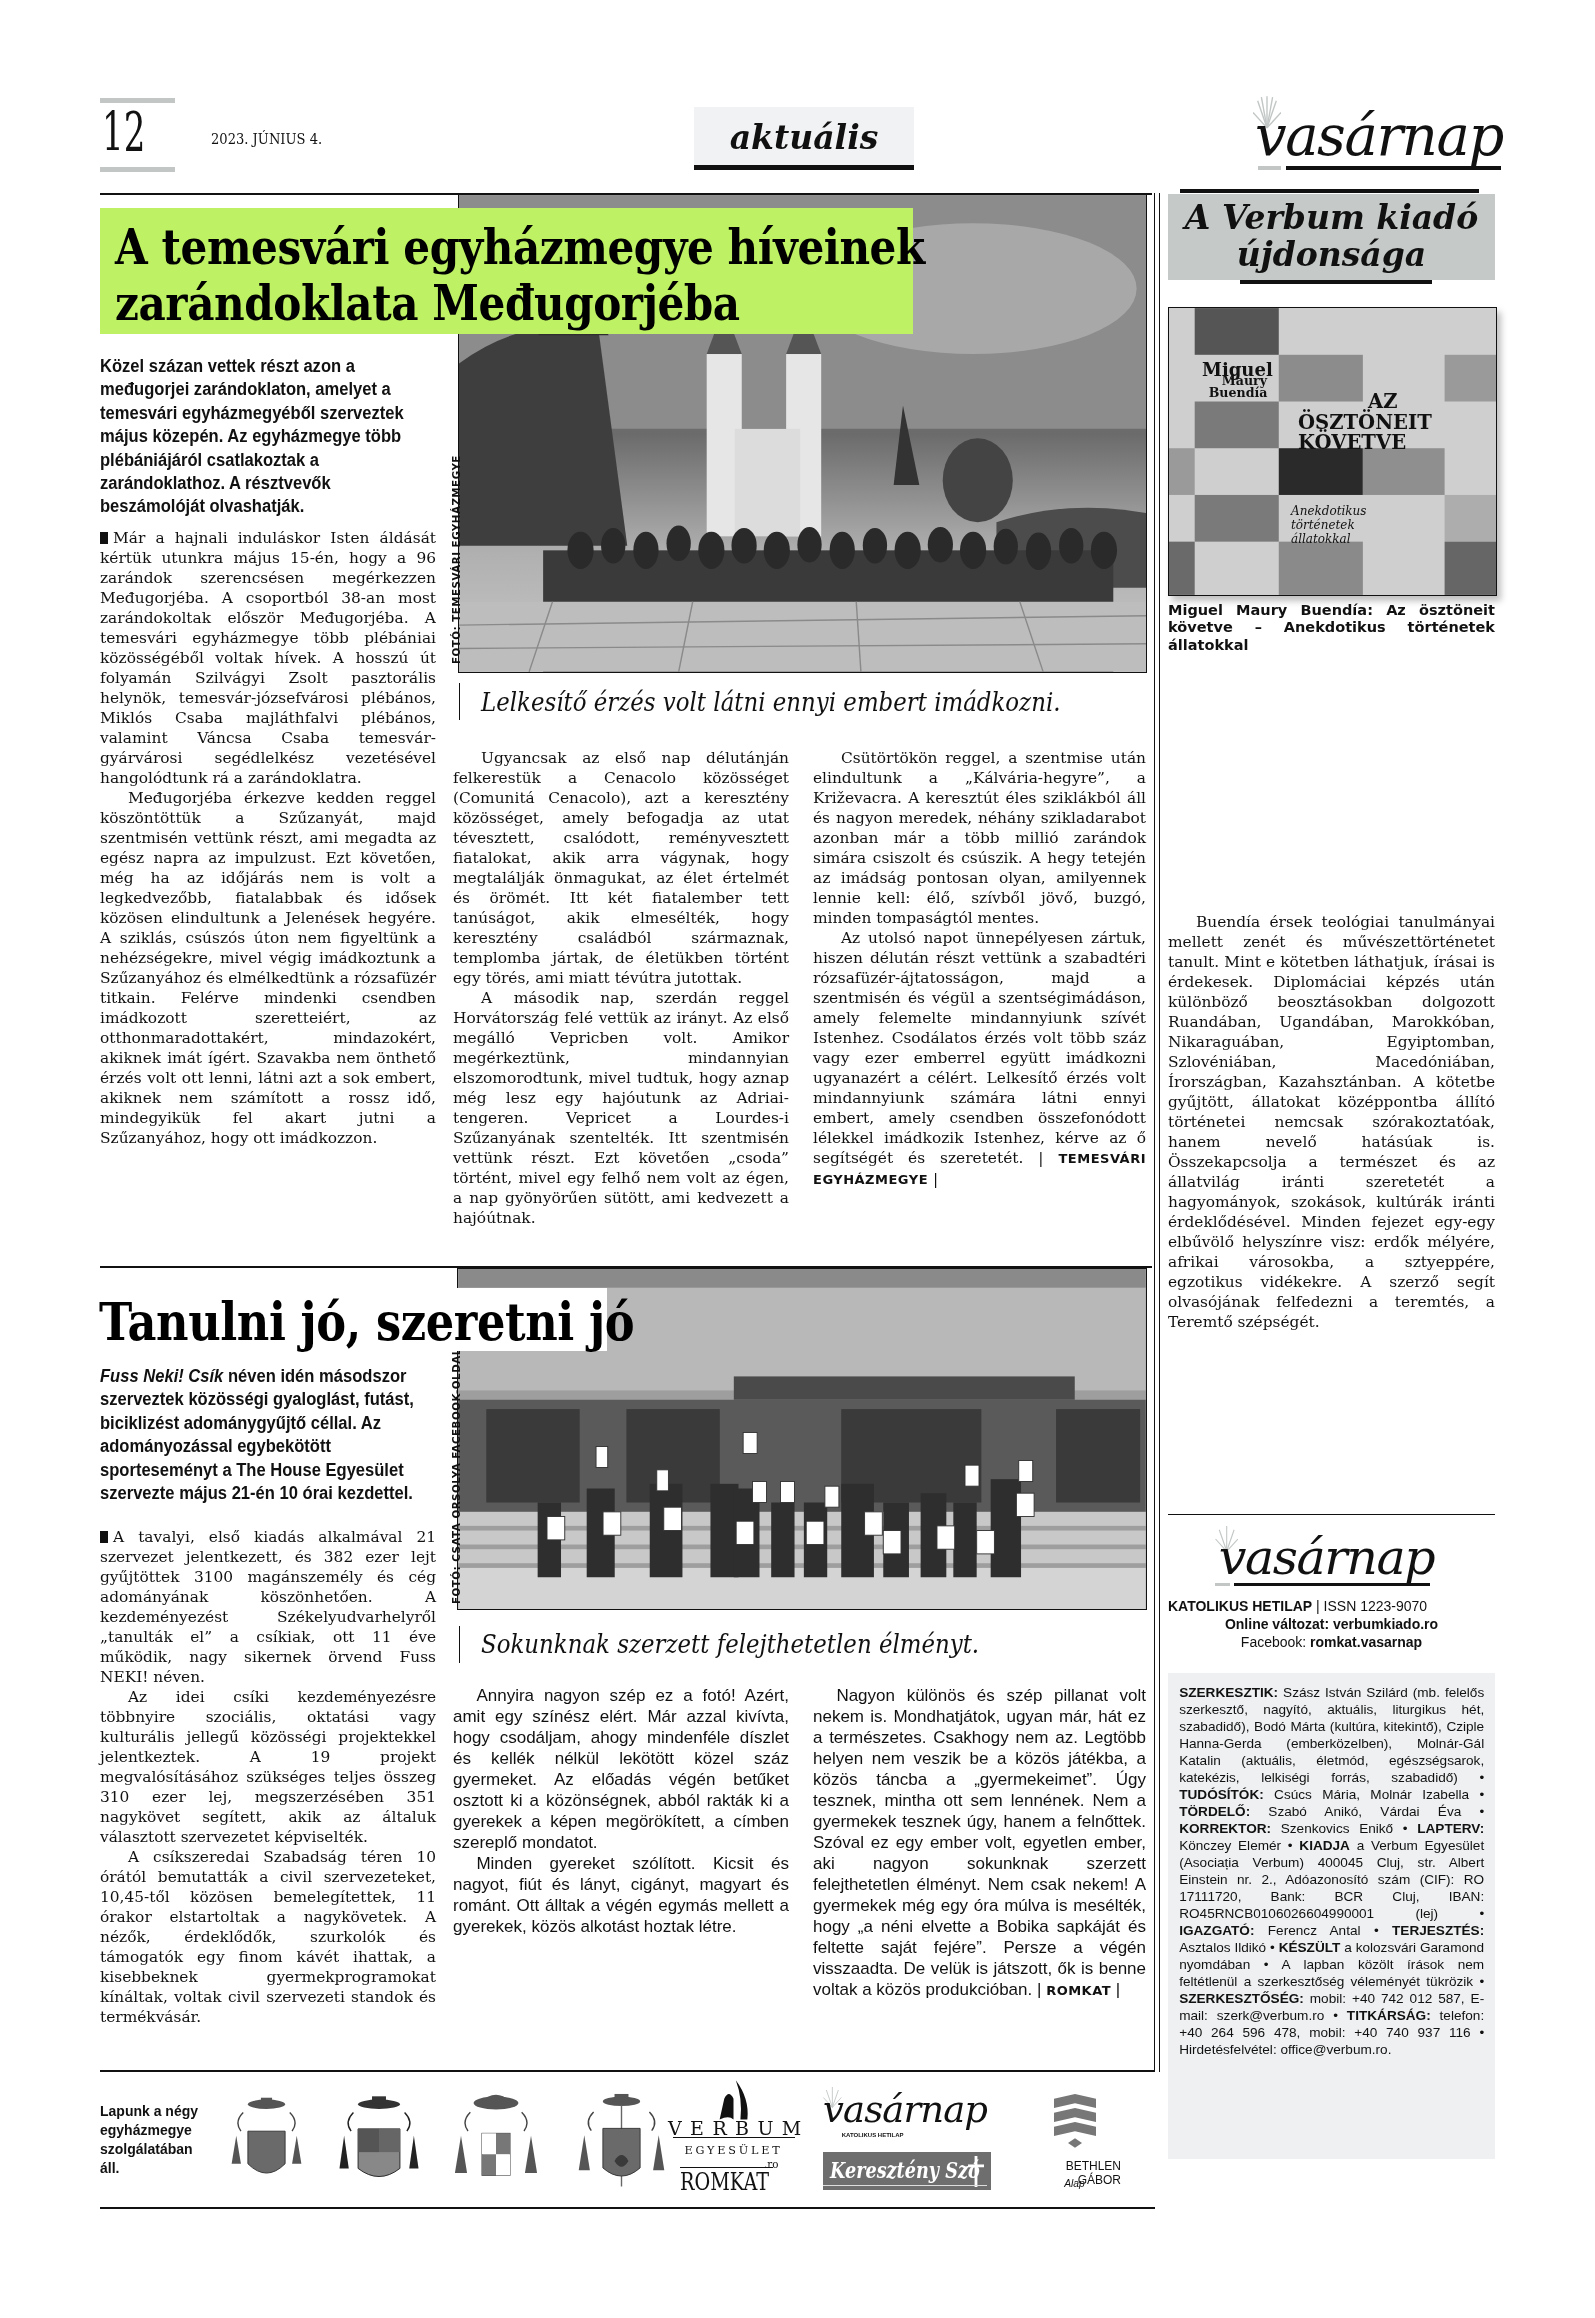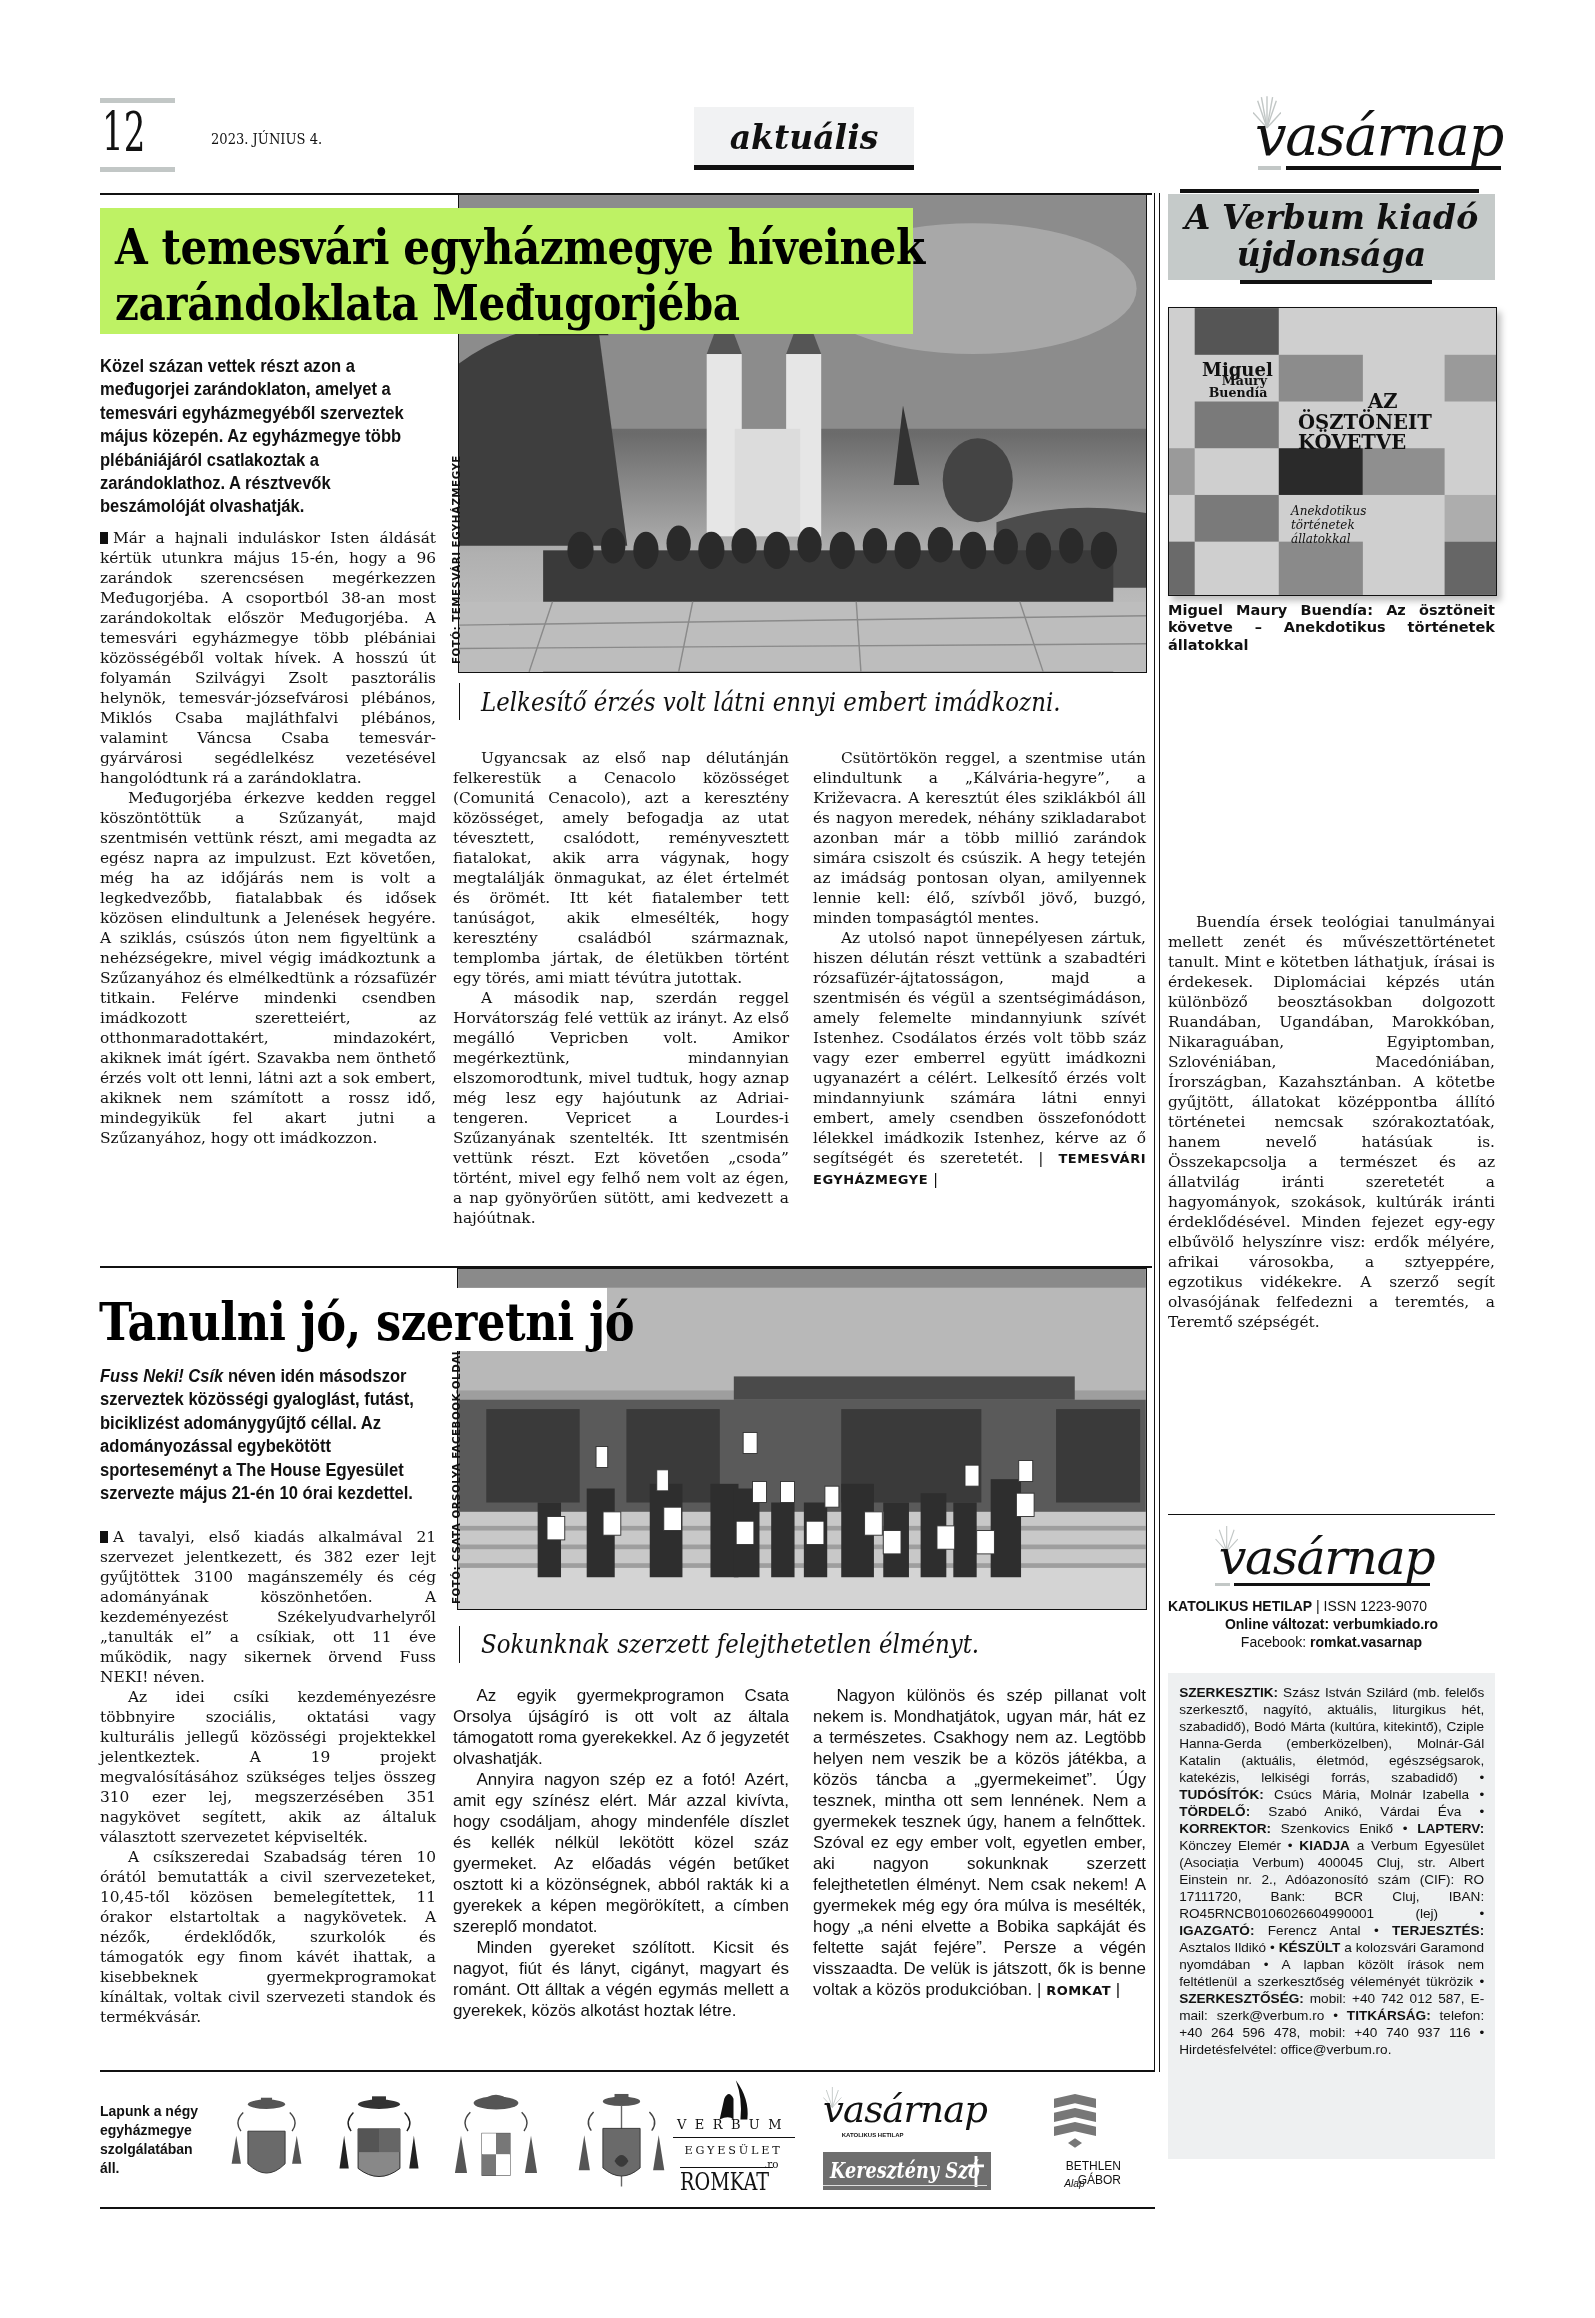--- a/index.html
+++ b/index.html
@@ -270,21 +270,20 @@
 <div class="abs body-text" style="left:100px;top:1527px;width:336px;">
   <p class="first"><span class="square"></span><span>A tavalyi, első kiadás alkalmával 21 szervezet jelentkezett, és 382 ezer lejt gyűjtöttek 3100 magánszemély és cég adományának köszönhetően. A kezdeményezést Székelyudvarhelyről „tanulták el” a csíkiak, ott 11 éve működik, nagy sikernek örvend Fuss NEKI! néven.</span></p>
   <p>Az idei csíki kezdeményezésre többnyire szociális, oktatási vagy kulturális jellegű közösségi projektekkel jelentkeztek. A 19 projekt megvalósításához szükséges teljes összeg 310 ezer lej, megszerzésében 351 nagykövet segített, akik az általuk választott szervezetet képviselték.</p>
   <p>A csíkszeredai Szabadság téren 10 órától bemutatták a civil szervezeteket, 10,45-től közösen bemelegítettek, 11 órakor elstartoltak a nagykövetek. A nézők, érdeklődők, szurkolók és támogatók egy finom kávét ihattak, a kisebbeknek gyermekprogramokat kínáltak, voltak civil szervezeti standok és termékvásár.</p>
 </div>
 
 <div class="abs" style="left:459px;top:1626px;width:1.4px;height:37px;background:#111;"></div>
 <div class="abs caption" style="left:481px;top:1629px;white-space:nowrap;transform:scaleX(0.88);transform-origin:left top;">Sokunknak szerzett felejthetetlen élményt.</div>
 
 <div class="abs" style="left:453px;top:1685px;width:336px;font-family:'Liberation Sans','DejaVu Sans',sans-serif;font-size:17px;line-height:21px;text-align:justify;">
-  <p style="margin:0;text-indent:23.4px;">Az egyik gyermekprogramon Csata Orsolya újságíró is ott volt az általa támogatott roma gyerekekkel. Az ő jegyzetét olvashatják.</p>
   <p style="margin:0;text-indent:23.4px;">Annyira nagyon szép ez a fotó! Azért, amit egy színész elért. Már azzal kivívta, hogy csodáljam, ahogy mindenféle díszlet és kellék nélkül lekötött közel száz gyermeket. Az előadás végén betűket osztott ki a közönségnek, abból rakták ki a gyerekek a képen megörökített, a címben szereplő mondatot.</p>
   <p style="margin:0;text-indent:23.4px;">Minden gyereket szólított. Kicsit és nagyot, fiút és lányt, cigányt, magyart és románt. Ott álltak a végén egymás mellett a gyerekek, közös alkotást hoztak létre.</p>
 </div>
 
 <div class="abs" style="left:813px;top:1685px;width:333px;font-family:'Liberation Sans','DejaVu Sans',sans-serif;font-size:17px;line-height:21px;text-align:justify;">
   <p style="margin:0;text-indent:23.4px;"><span>Nagyon különös és szép pillanat volt nekem is. Mondhatjátok, ugyan már, hát ez a természetes. Csakhogy nem az. Legtöbb helyen nem veszik be a közös játékba, a közös táncba a „gyermekeimet”. Úgy tesznek, mintha ott sem lennének. Nem a gyermekek tesznek úgy, hanem a felnőttek. Szóval ez egy ember volt, egyetlen ember, aki nagyon sokunknak szerzett felejthetetlen élményt. Nem csak nekem! A gyermekek még egy óra múlva is mesélték, hogy „a néni elvette a Bobika sapkáját és feltette saját fejére”. Persze a végén visszaadta. De velük is játszott, ők is benne voltak a közös produkcióban.</span> | <span class="byline">ROMKAT</span> |</p>
 </div>
 
 <div class="abs rule" style="left:100px;top:2070px;width:1055px;height:1.9px;"></div>
 <div class="abs rule" style="left:100px;top:2207px;width:1055px;height:1.9px;"></div>
@@ -340,21 +339,21 @@
         <path d="M180,95 L192,170 L168,170 Z"></path>
       </g>
   </svg>
 </div>
 
 <div class="abs" style="left:668px;top:2080px;width:131px;height:61px;">
   <svg class="abs" style="left:47px;top:0;" width="37" height="42" viewBox="0 0 80 90">
       <path d="M20,40 Q30,20 40,40 L40,85 Q30,75 10,85 Z" fill="#111"></path>
       <path d="M45,0 Q75,40 70,85 L55,85 Q60,40 45,0 Z" fill="#111"></path>
     </svg>
-  <div class="abs serif" style="left:0;top:37px;width:131px;text-align:center;font-size:13px;letter-spacing:8.4px;">VERBUM</div>
+  <div class="abs serif" style="left:0;top:37px;width:131px;text-align:center;font-size:19px;letter-spacing:8.4px;">VERBUM</div>
   <div class="abs rule" style="left:4.7px;top:57px;width:122px;height:1.4px;"></div>
 </div>
 <div class="abs serif" style="left:668px;top:2144px;width:131px;text-align:center;font-size:11.2px;letter-spacing:2.8px;">EGYESÜLET</div>
 <div class="abs" style="left:680px;top:2164px;width:103px;height:33px;">
   <div class="abs rule" style="left:0;top:2.8px;width:93px;height:1.4px;"></div>
   <div class="abs serif" style="left:0;top:3.7px;font-size:24px;line-height:28px;transform:scaleX(0.8);transform-origin:left top;">ROMKAT</div>
   <div class="abs serif" style="left:84px;top:-6.5px;font-size:10.3px;">.ro</div>
 </div>
 
 <div class="abs" style="left:823px;top:2087px;width:173px;height:54px;">

